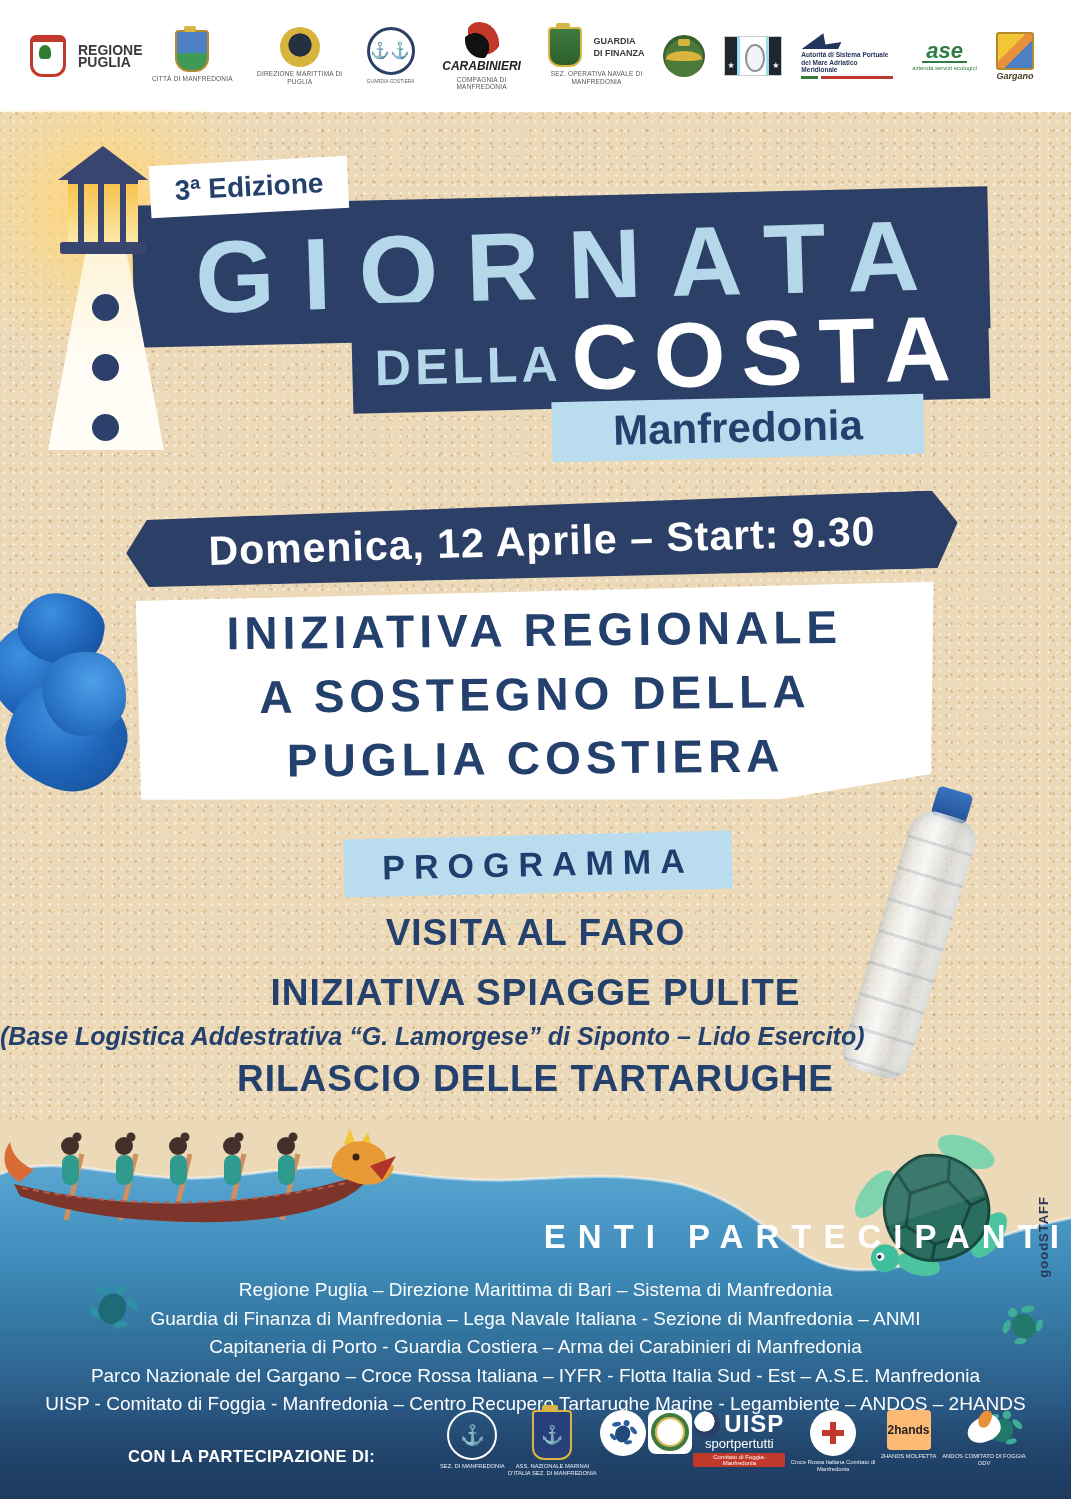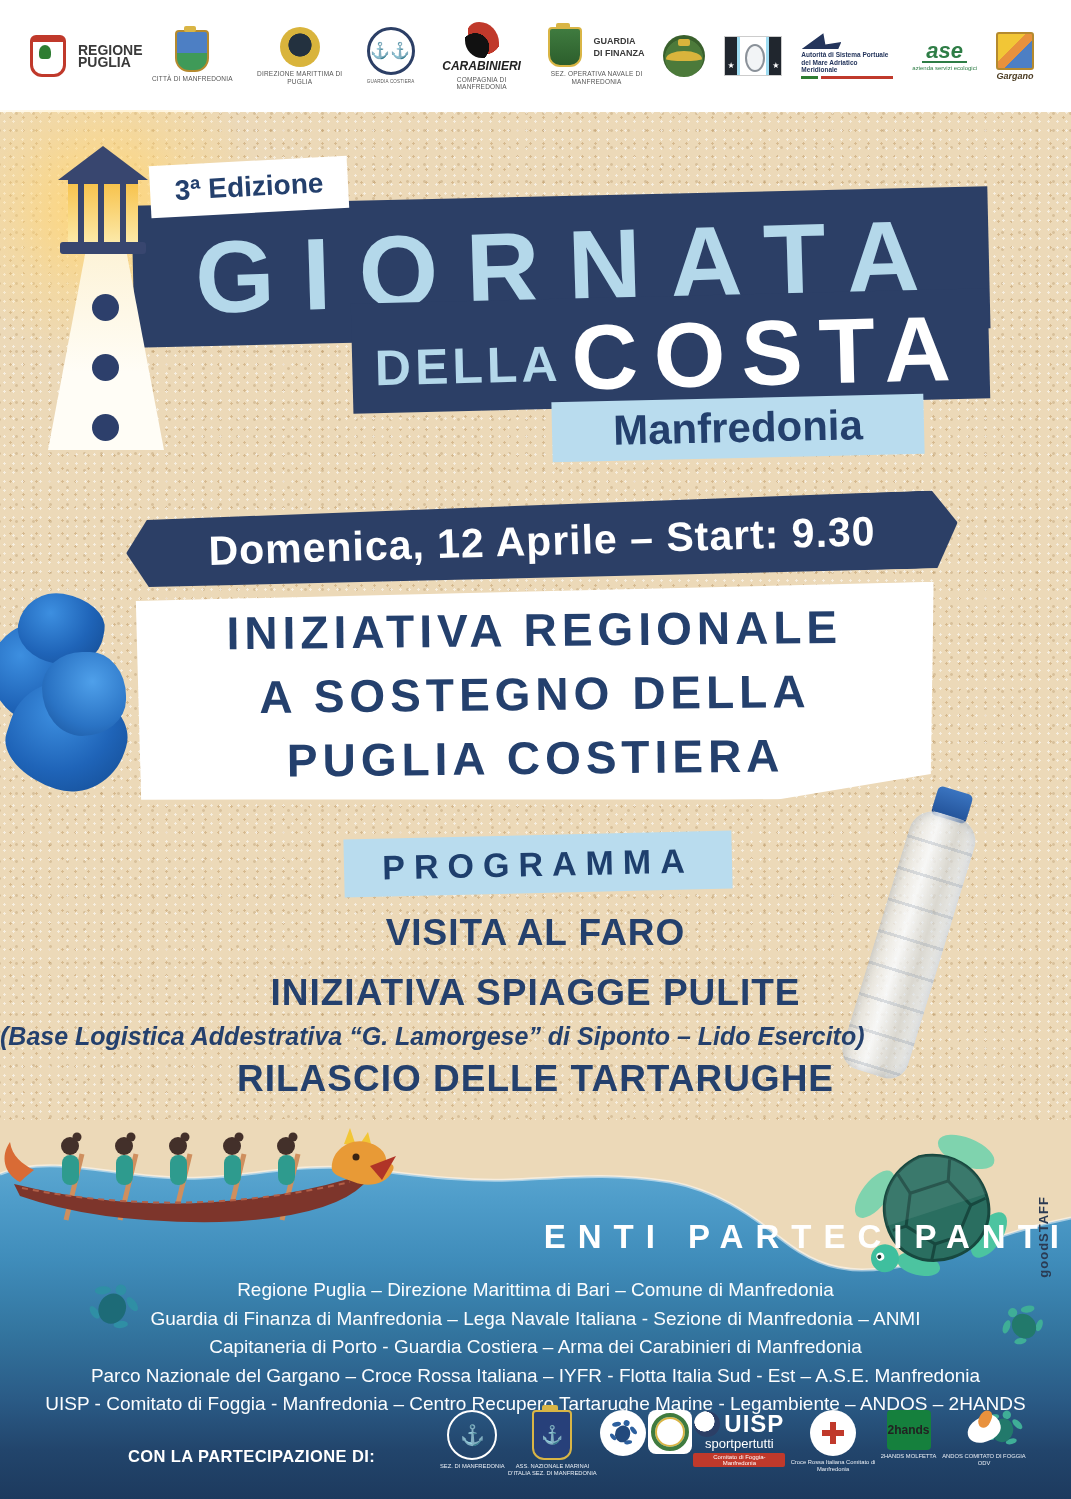--- a/index.html
+++ b/index.html
@@ -120,21 +120,21 @@
   .cross{position:relative;width:22px;height:22px;}
   .cross:before,.cross:after{content:"";position:absolute;background:#c0392b;}
   .cross:before{left:8px;top:0;width:6px;height:22px;}
   .cross:after{left:0;top:8px;width:22px;height:6px;}
   .uispb{display:flex;flex-direction:column;align-items:center;}
   .uisp-row{display:flex;align-items:center;gap:4px;}
   .uisp-circ{width:26px;height:26px;border-radius:50%;background:radial-gradient(circle at 40% 40%,#fff 0 45%,#2c3f66 47%);}
   .uisp-word{font-size:24px;font-weight:bold;color:#fff;letter-spacing:1px;}
   .uisp-sub{font-size:13px;color:#fff;margin-top:-2px;}
   .uisp-band{margin-top:2px;background:#c0392b;color:#fff;font-size:6px;padding:1px 4px;border-radius:2px;}
-  .hands{width:44px;height:40px;background:#15803d;border-radius:4px;display:flex;align-items:center;justify-content:center;font-size:12px;font-weight:bold;color:#222;}
+  .hands{width:44px;height:40px;background:#fdba74;border-radius:4px;display:flex;align-items:center;justify-content:center;font-size:12px;font-weight:bold;color:#222;}
   .dove{width:46px;height:40px;position:relative;}
   .dove i{position:absolute;left:6px;top:6px;width:34px;height:26px;background:#fff;border-radius:70% 30% 60% 40%/60% 50% 50% 40%;transform:rotate(-12deg);}
   .dove u{position:absolute;left:18px;top:0;width:12px;height:18px;background:#e8913d;border-radius:60% 40% 50% 50%;transform:rotate(22deg);}
   .wreath{width:44px;height:44px;border-radius:8px;background:#fff;display:flex;align-items:center;justify-content:center;}
   .wreath i{width:30px;height:30px;border-radius:50%;border:4px solid #3f7b3f;box-shadow:inset 0 0 0 2px #d9b545;}
 </style>
 </head>
 <body>
 
 <div class="poster">
@@ -352,21 +352,21 @@
         <ellipse cx="46" cy="44" rx="8" ry="4" fill="#3fae97" transform="rotate(-30 46 44)"></ellipse>
         <circle cx="30" cy="9" r="6" fill="#3fae97"></circle>
         <ellipse cx="30" cy="32" rx="15" ry="17" fill="#22796b"></ellipse>
       </g>
   </svg>
 
   <div class="goodstaff">goodSTAFF</div>
 
   <div class="enti-h">ENTI PARTECIPANTI</div>
   <div class="enti-list">
-    <div>Regione Puglia  –  Direzione Marittima di Bari  –  Comune di Manfredonia</div>
+    <div>Regione Puglia  –  Direzione Marittima di Bari  –  Sistema di Manfredonia</div>
     <div>Guardia di Finanza di Manfredonia  –  Lega Navale Italiana - Sezione di Manfredonia  –  ANMI</div>
     <div>Capitaneria di Porto - Guardia Costiera  –  Arma dei Carabinieri di Manfredonia</div>
     <div>Parco Nazionale del Gargano  –  Croce Rossa Italiana  –  IYFR - Flotta Italia Sud - Est  –  A.S.E. Manfredonia</div>
     <div>UISP - Comitato di Foggia - Manfredonia  –  Centro Recupero Tartarughe Marine - Legambiente  –  ANDOS  –  2HANDS</div>
   </div>
 
   <div class="foot-label">CON LA PARTECIPAZIONE DI:</div>
   <div class="flogos">
     <div class="flogo">
       <div class="fc ln">⚓</div>

